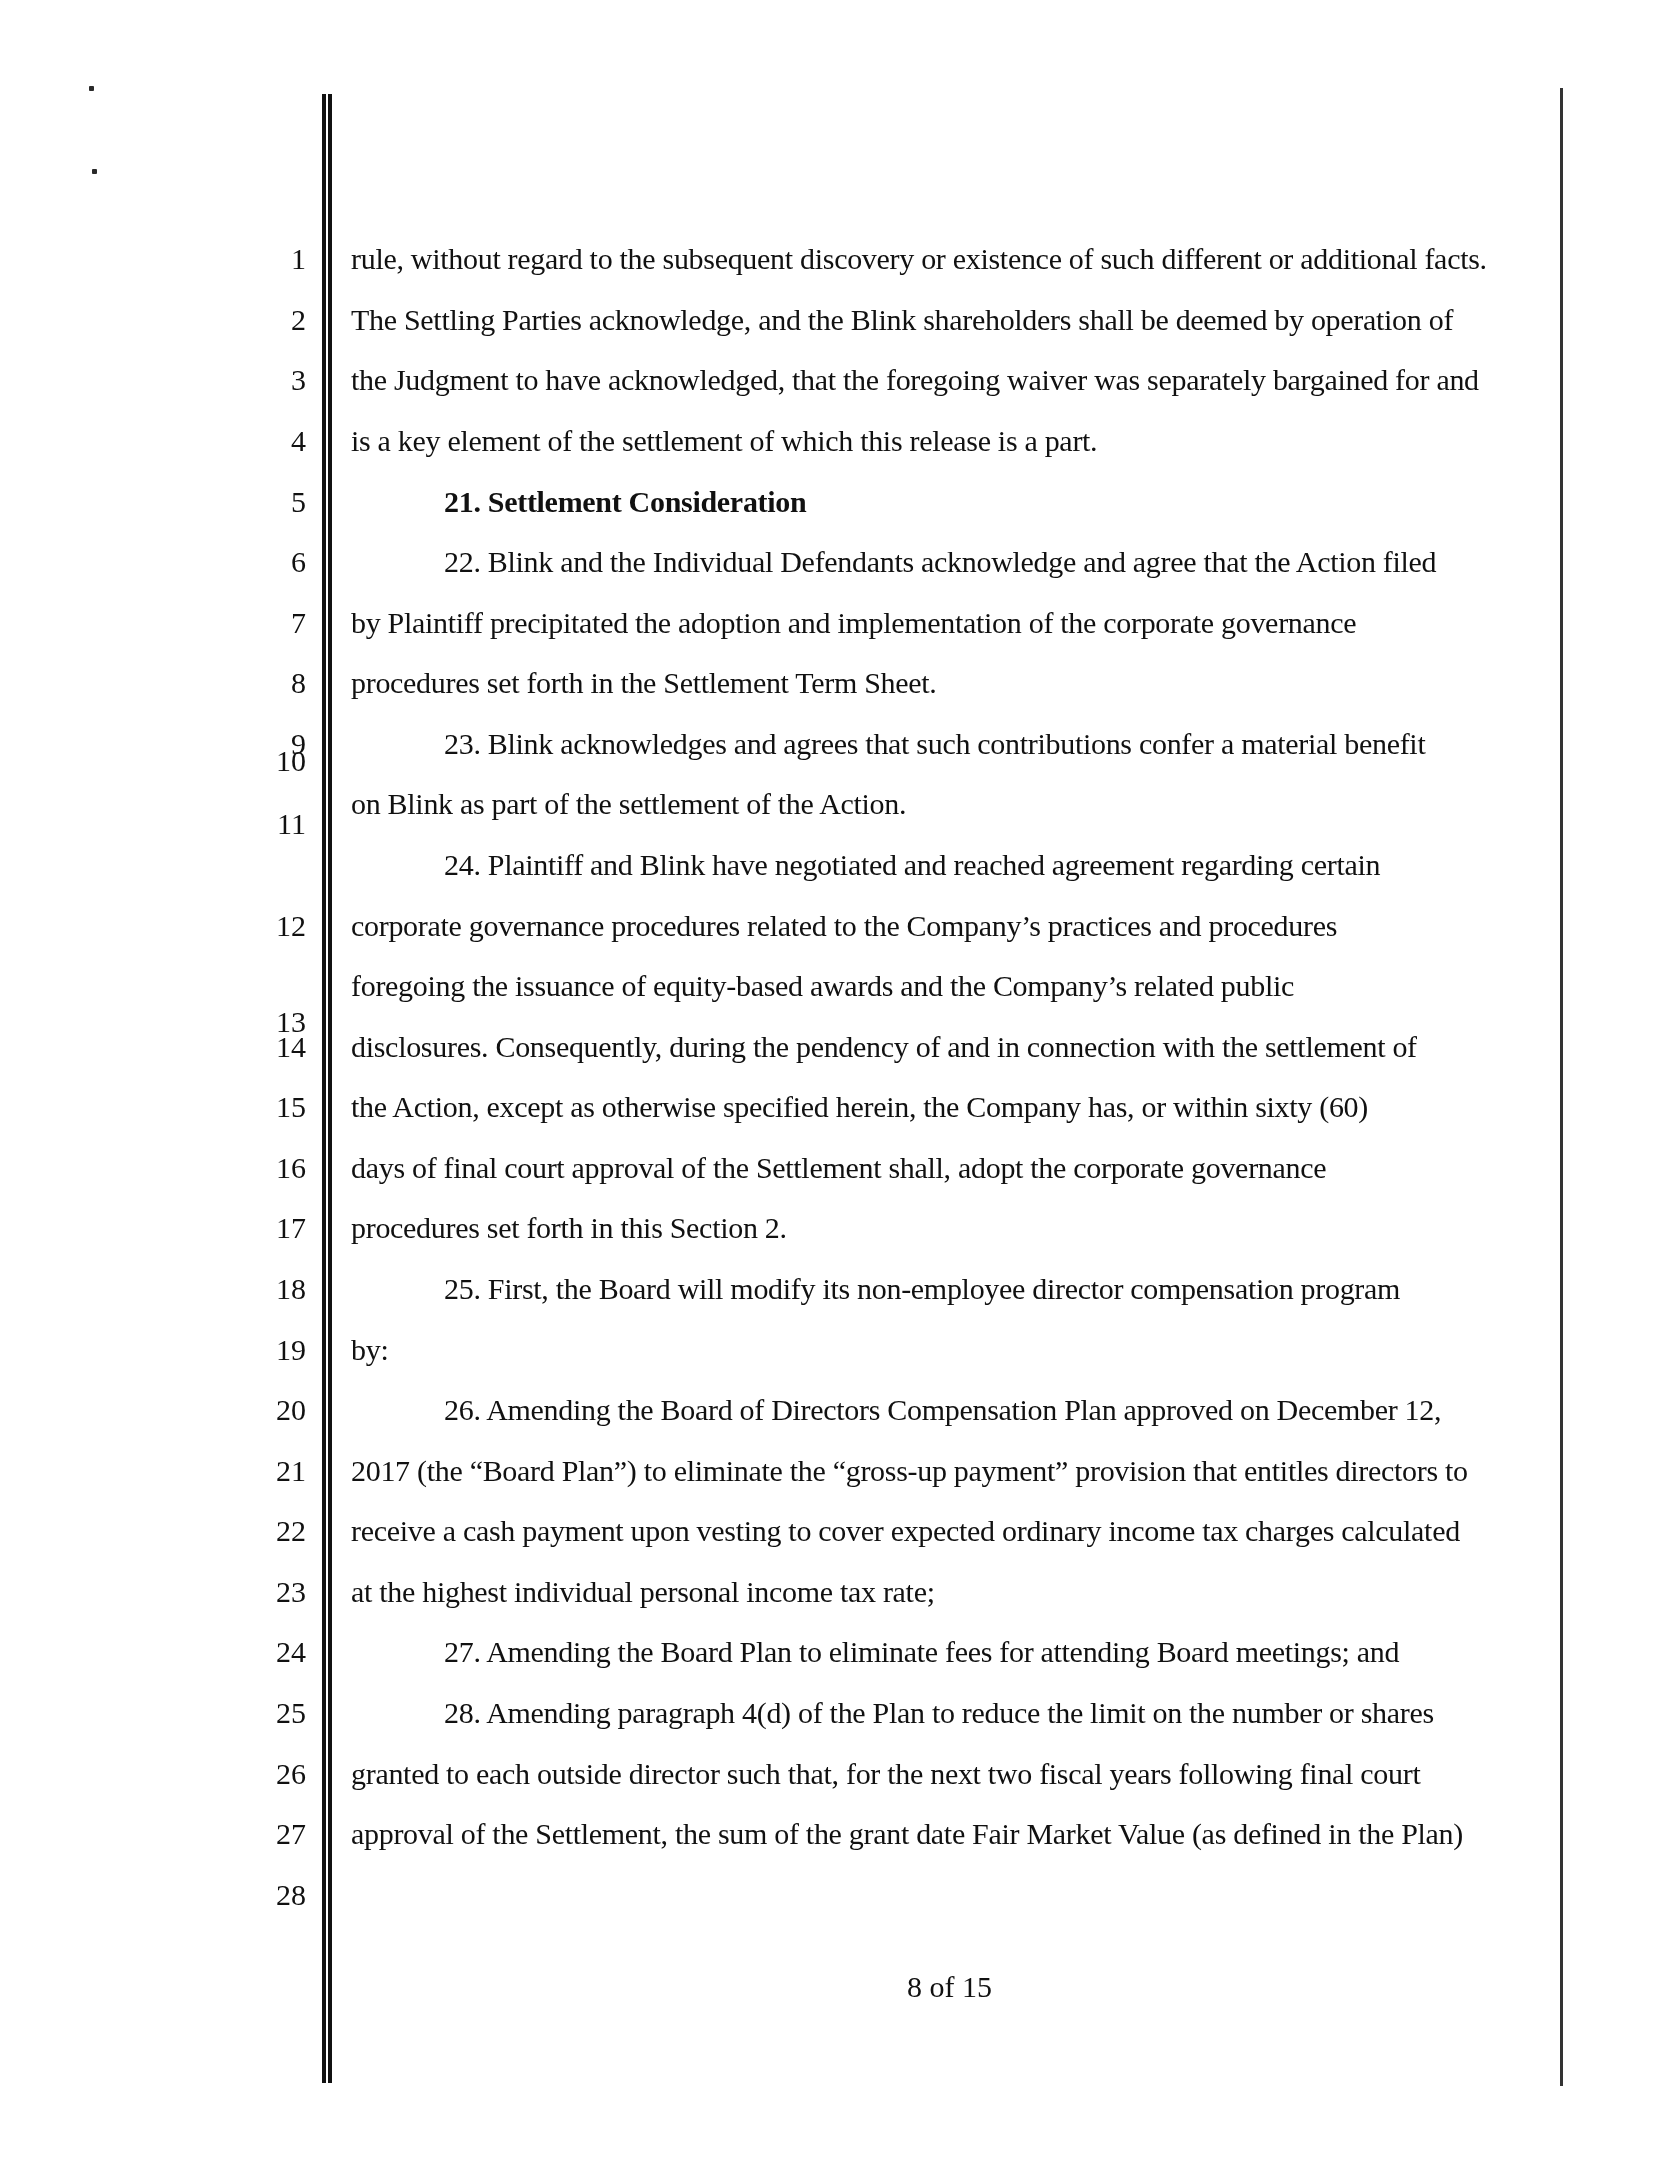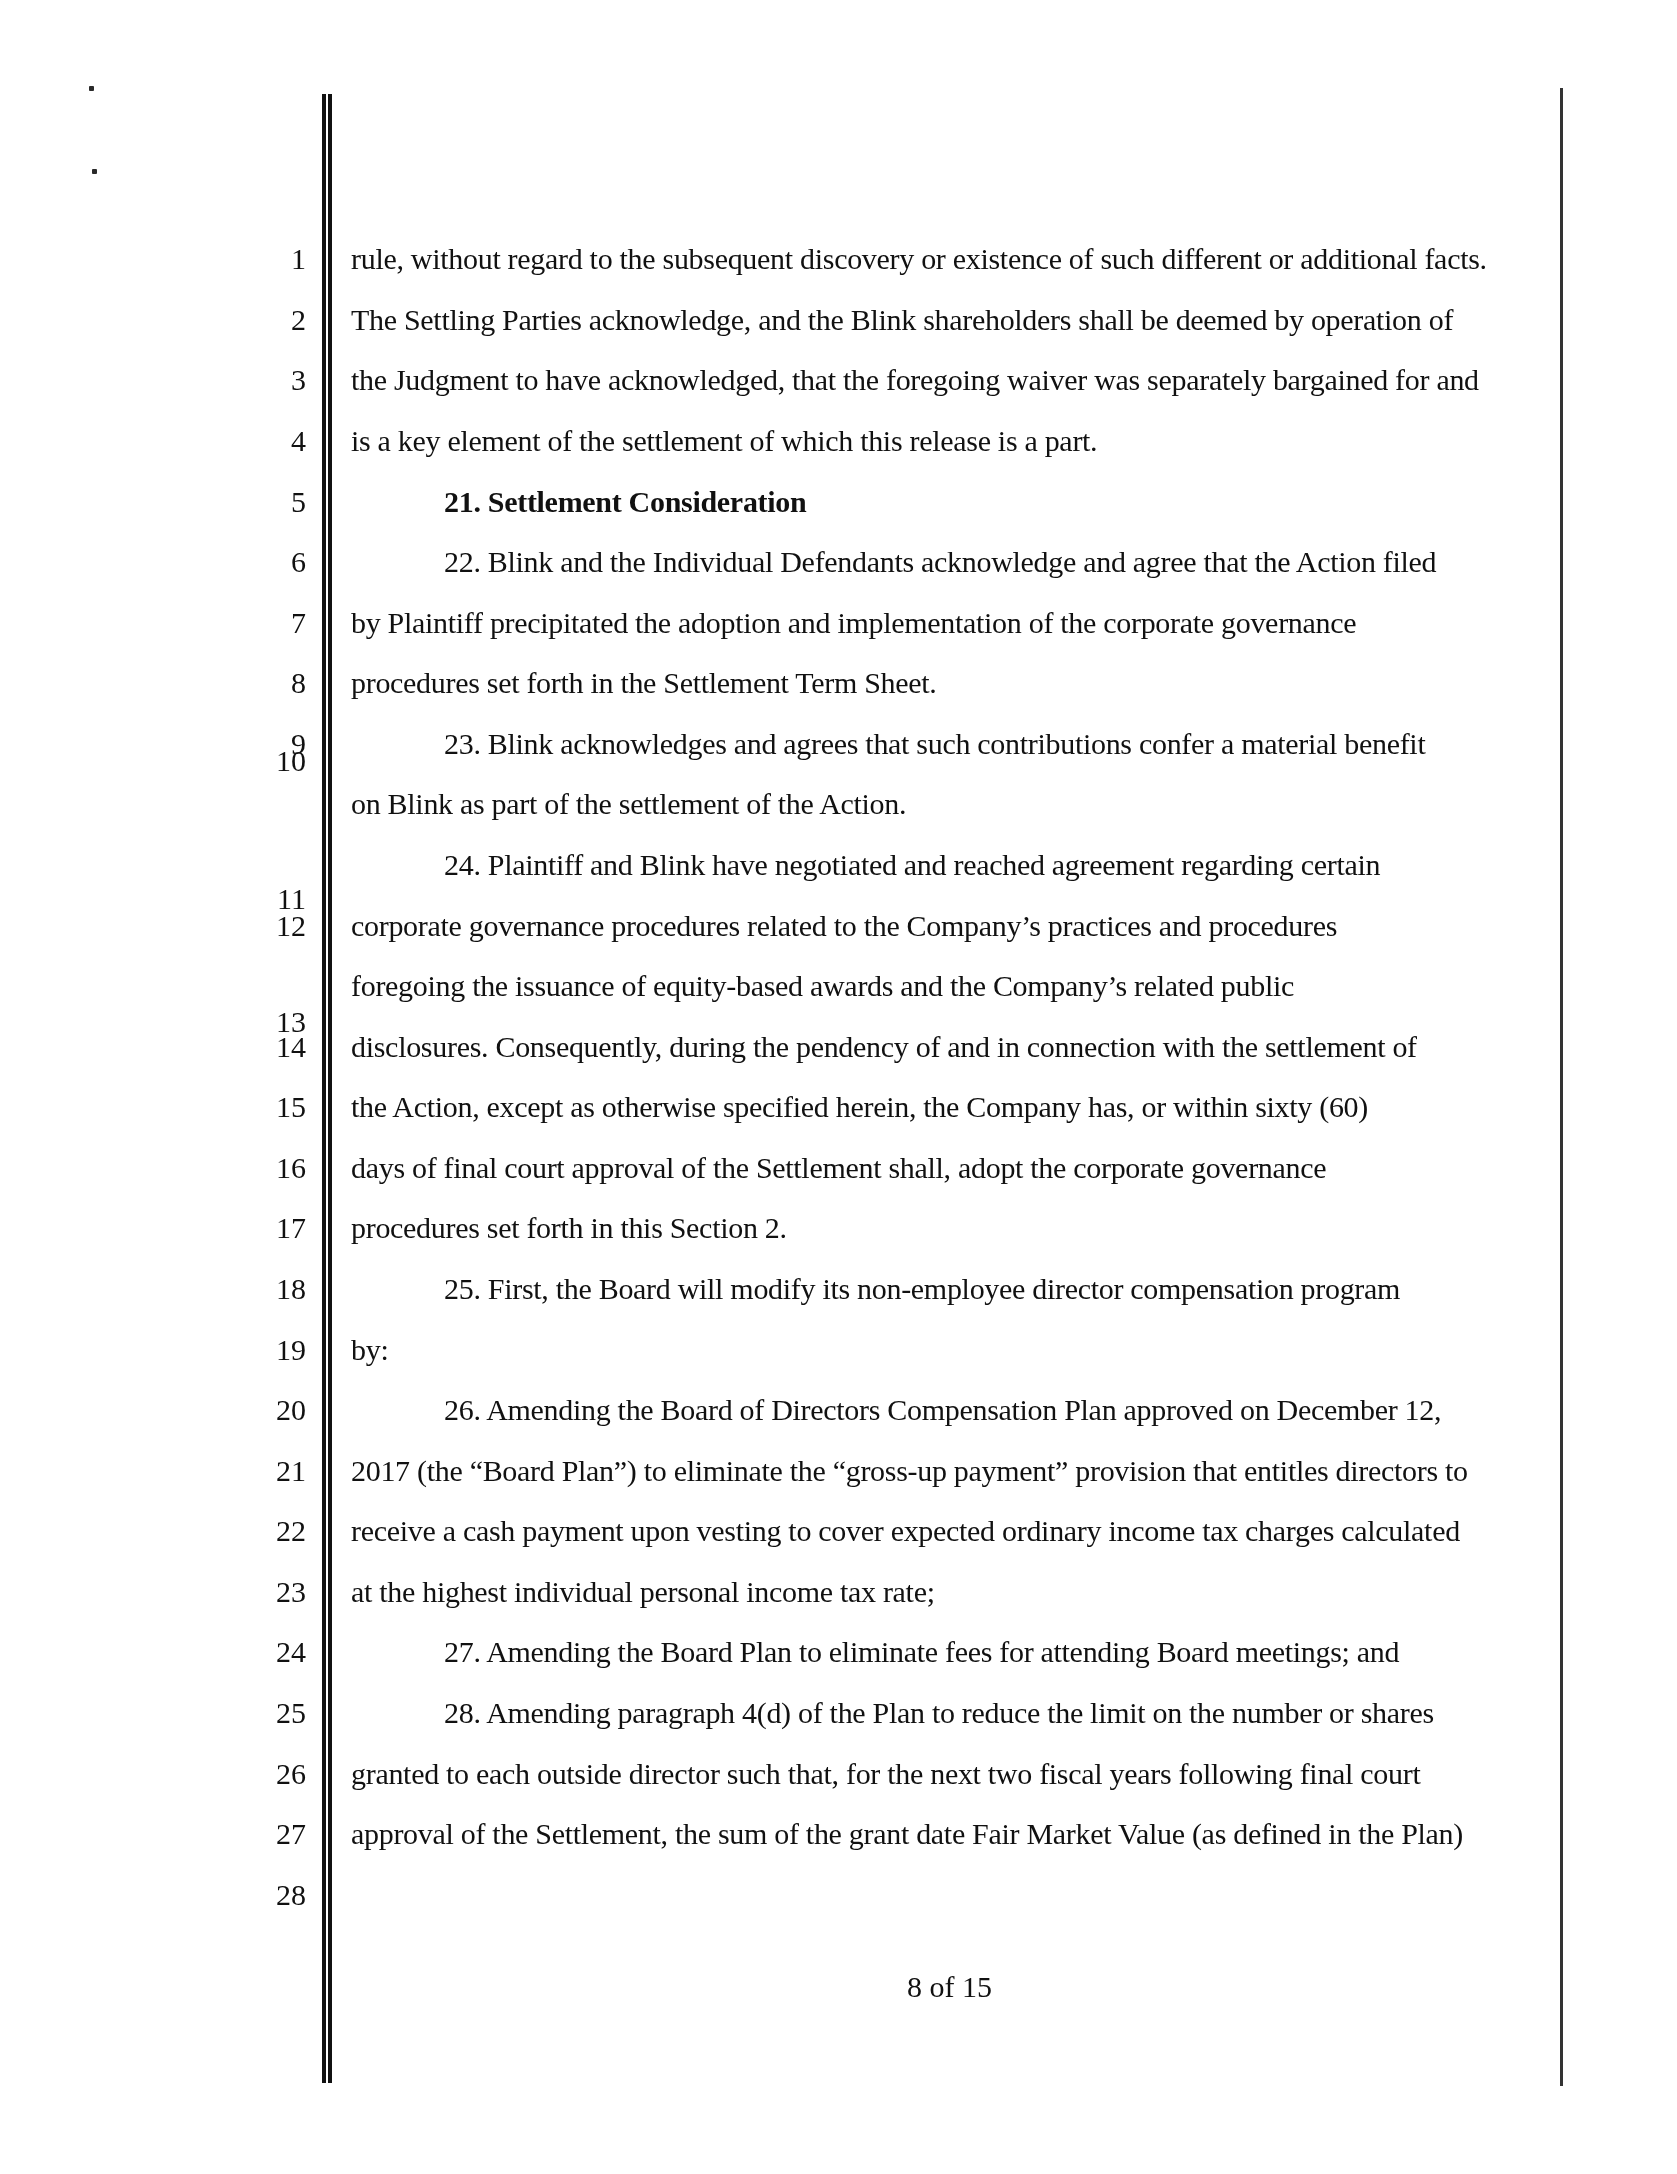--- a/index.html
+++ b/index.html
@@ -54,21 +54,21 @@
       <div class="line-number" style="top: 241px;">1</div>
       <div class="line-number" style="top: 302px;">2</div>
       <div class="line-number" style="top: 362px;">3</div>
       <div class="line-number" style="top: 423px;">4</div>
       <div class="line-number" style="top: 484px;">5</div>
       <div class="line-number" style="top: 544px;">6</div>
       <div class="line-number" style="top: 605px;">7</div>
       <div class="line-number" style="top: 665px;">8</div>
       <div class="line-number" style="top: 726px;">9</div>
       <div class="line-number" style="top: 743px;">10</div>
-      <div class="line-number" style="top: 881px;">11</div>
+      <div class="line-number" style="top: 806px;">11</div>
       <div class="line-number" style="top: 908px;">12</div>
       <div class="line-number" style="top: 968px; margin-top: 36px;">13</div>
       <div class="line-number" style="top: 1029px;">14</div>
       <div class="line-number" style="top: 1089px;">15</div>
       <div class="line-number" style="top: 1150px;">16</div>
       <div class="line-number" style="top: 1210px;">17</div>
       <div class="line-number" style="top: 1271px;">18</div>
       <div class="line-number" style="top: 1332px;">19</div>
       <div class="line-number" style="top: 1392px;">20</div>
       <div class="line-number" style="top: 1453px;">21</div>

